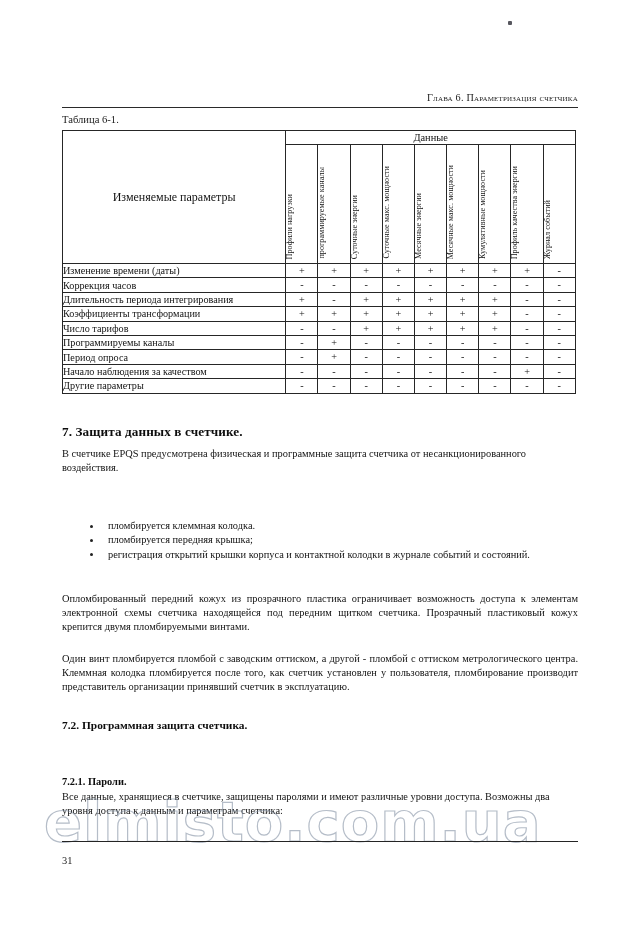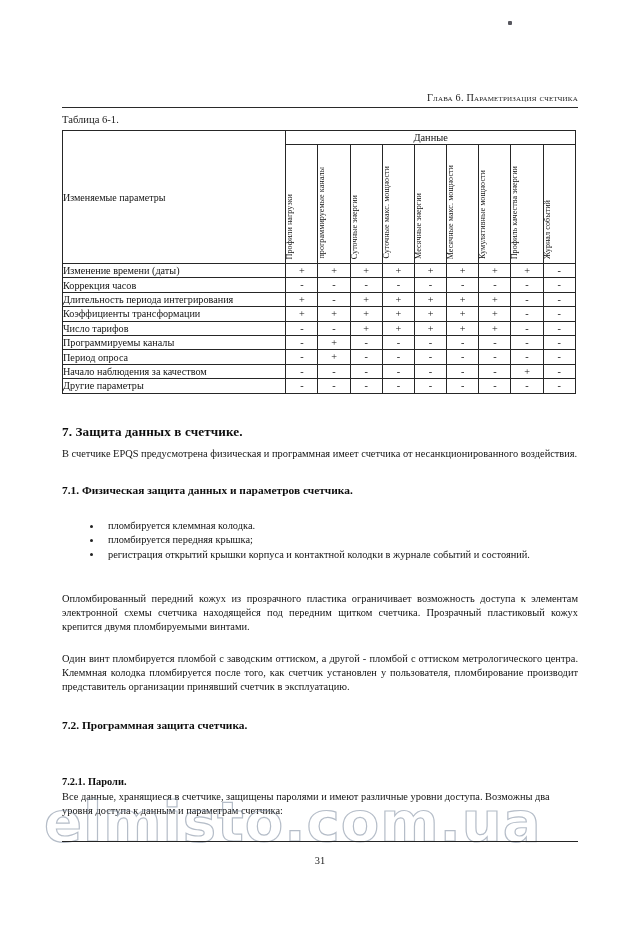--- a/index.html
+++ b/index.html
@@ -85,22 +85,22 @@
     font-weight: normal;
     color: #131313;
   }
   .grp-head {
     height: 13px;
     text-align: center;
     font-size: 10.4px;
     font-weight: bold;
   }
   .param-head {
-    text-align: left;
-    font-size: 10px;
+    text-align: center;
+    font-size: 12px;
     font-weight: bold;
     vertical-align: middle;
   }
   .vhead {
     height: 118px;
     vertical-align: bottom;
     text-align: left;
     padding: 0 0 2px 0;
   }
   .vhead .vtxt {
@@ -213,21 +213,20 @@
     top: 841px;
     width: 516px;
     height: 1.4px;
     background: #242424;
   }
   .page-num {
     position: absolute;
     left: 62px;
     top: 855px;
     width: 516px;
-    text-align: center;
     font-size: 10.4px;
     color: #1a1a1a;
   }
 </style>
 </head>
 <body>
 
 <div id="page">
 
   <div class="speck"></div>
@@ -376,23 +375,22 @@
             <td class="cell">-</td>
             <td class="cell">-</td>
             <td class="cell">-</td>
           </tr>
         </tbody>
     </table>
   </div>
 
   <div class="h1" style="left:62px; top:424px;">7. Защита данных в счетчике.</div>
 
-  <div class="para" style="top:447px;">В счетчике EPQS предусмотрена физическая и программная имеет счетчика от несанкционированного воздействия.</div>
-
-  <div class="h2" style="left:62px; top:484px;">7.1. Физическая защита данных и параметров счетчика.</div>
+  <div class="para" style="top:447px;">В счетчике EPQS предусмотрена физическая и программные защита счетчика от несанкционированного воздействия.</div>
+
 
 
   <ul class="bullets" style="top:519px;">
     <li><span class="dot"></span><span>пломбируется клеммная колодка.</span></li>
     <li><span class="dot"></span><span>пломбируется передняя крышка;</span></li>
     <li class="just"><span class="dot"></span><span>регистрация открытий крышки корпуса и контактной колодки в журнале событий и состояний.</span></li>
   </ul>
 
   <div class="para justify" style="top:592px;">Опломбированный передний кожух из прозрачного пластика ограничивает возможность доступа к элементам электронной схемы счетчика находящейся под передним щитком счетчика. Прозрачный пластиковый кожух крепится двумя пломбируемыми винтами.</div>
 

